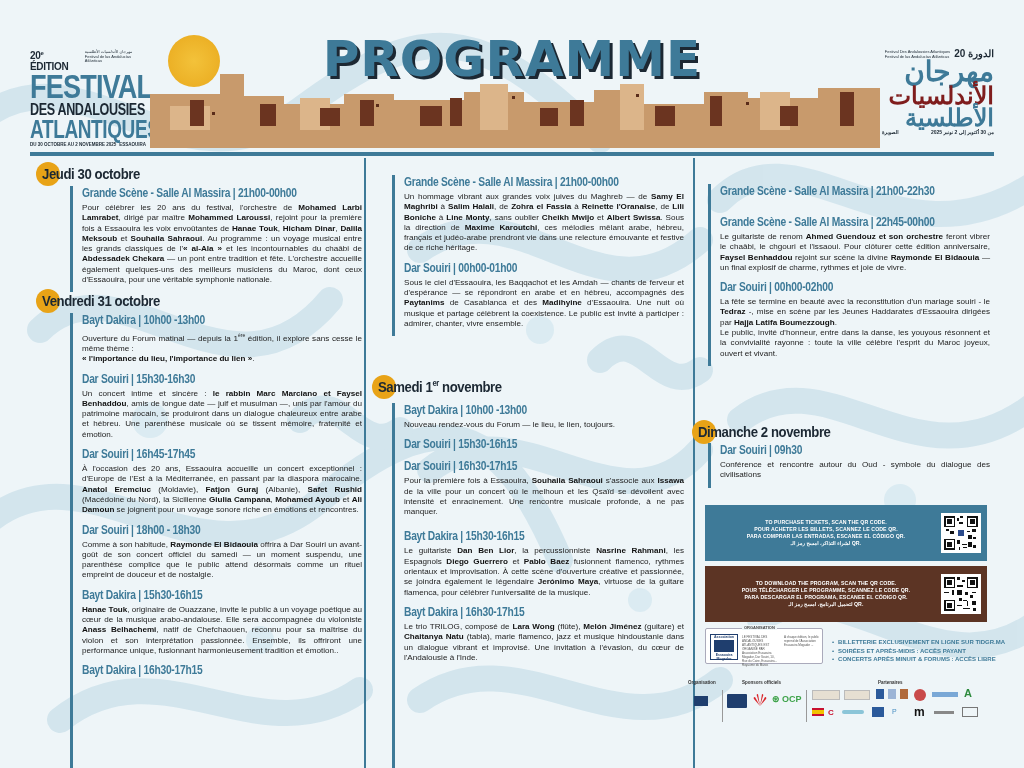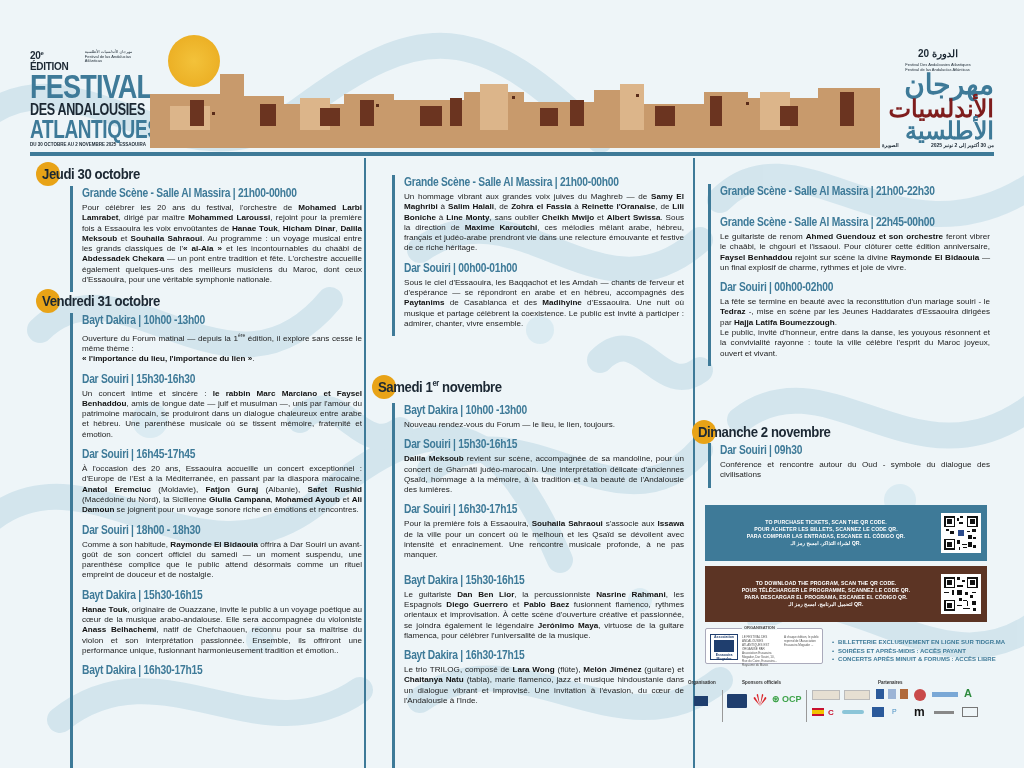--- a/index.html
+++ b/index.html
@@ -29,21 +29,21 @@
   .title {
     position: absolute; left: 312px; top: 30px; width: 400px; text-align: center;
     font-family: "DejaVu Sans", sans-serif; font-weight: bold; font-size: 50px;
     color: #3e7a98; letter-spacing: 1px;
     text-shadow: 3px 3px 0 #1c2833;
   }
   .skyline { position: absolute; left: 150px; top: 34px; width: 730px; height: 114px; }
   .sun { position: absolute; left: 168px; top: 35px; width: 52px; height: 52px; border-radius: 50%; background: radial-gradient(circle, #f3c23a 0%, #e9a91d 100%); }
 
   .logo-right { position: absolute; right: 30px; top: 48px; width: 112px; text-align: right; direction: rtl; }
-  .logo-right .ed-line { display: flex; flex-direction: column; justify-content: flex-start; align-items: center; gap: 4px; }
+  .logo-right .ed-line { display: flex; justify-content: flex-start; align-items: flex-end; gap: 4px; }
   .logo-right .ed-ar { font-size: 10px; font-weight: bold; color: #1c2833; }
   .logo-right .ed-sub { font-size: 4px; line-height: 4.5px; color: #1c2833; direction: ltr; text-align: left; }
   .logo-right .ar1 { font-size: 28px; font-weight: bold; color: #3e7a98; line-height: 26px; }
   .logo-right .ar2 { font-size: 24px; font-weight: bold; color: #7f1d1d; line-height: 22px; }
   .logo-right .ar3 { font-size: 24px; font-weight: bold; color: #3e7a98; line-height: 22px; }
   .logo-right .ar-dates { display: flex; justify-content: space-between; font-size: 5px; color: #1c2833; font-weight: bold; }
 
   .header-rule { position: absolute; left: 30px; top: 152px; width: 964px; height: 4px; background: #3e7a98; }
   .divider { position: absolute; top: 158px; bottom: 0; width: 2px; background: #3e7a98; }
   .div-1 { left: 364px; }
@@ -172,20 +172,21 @@
       <g fill="#5a2c1a">
         <rect x="62" y="78" width="3" height="3"></rect>
           <rect x="226" y="70" width="3" height="3"></rect>
         <rect x="362" y="62" width="3" height="3"></rect>
           <rect x="486" y="60" width="3" height="3"></rect>
         <rect x="596" y="68" width="3" height="3"></rect>
       </g>
     </svg>
     <div class="sun"></div>
 
+    <div class="title">PROGRAMME</div>
 
     <div class="logo-right">
       <div class="ed-line">
         <span class="ed-ar">الدورة 20</span>
         <span class="ed-sub"><span>Festival Des Andalousies Atlantiques</span><br><span>Festival de las Andalucías Atlánticas</span></span>
       </div>
       <div class="ar1">مهرجان</div>
       <div class="ar2">الأندلسيات</div>
       <div class="ar3">الأطلسية</div>
       <div class="ar-dates">
@@ -255,21 +256,20 @@
     <span class="dot"></span>
     <span class="day-title"><span>Samedi 1</span><sup>er</sup><span> novembre</span></span>
   </div>
   <div class="group" style="left:392px; top:403px; width:292px; height:365px;">
     <div class="event">
       <div class="event-head">Bayt Dakira | 10h00 -13h00</div>
       <div class="event-body">Nouveau rendez-vous du Forum — le lieu, le lien, toujours.</div>
     </div>
     <div class="event">
       <div class="event-head">Dar Souiri | 15h30-16h15</div>
-      <div class="event-body"><b>Dalila Meksoub</b> revient sur scène, accompagnée de sa mandoline, pour un concert de Gharnâti judéo-marocain. Une interprétation délicate d'anciennes Qsaïd, hommage à la mémoire, à la tradition et à la beauté de l'Andalousie des lumières.</div>
     </div>
     <div class="event">
       <div class="event-head">Dar Souiri | 16h30-17h15</div>
       <div class="event-body">Pour la première fois à Essaouira, <b>Souhaila Sahraoui</b> s'associe aux <b>Issawa</b> de la ville pour un concert où le melhoun et les Qsaïd se dévoilent avec intensité et enracinement. Une rencontre musicale profonde, à ne pas manquer.</div>
     </div>
     <div class="event" style="margin-top:12px;">
       <div class="event-head">Bayt Dakira | 15h30-16h15</div>
       <div class="event-body">Le guitariste <b>Dan Ben Lior</b>, la percussionniste <b>Nasrine Rahmani</b>, les Espagnols <b>Diego Guerrero</b> et <b>Pablo Baez</b> fusionnent flamenco, rythmes orientaux et improvisation. À cette scène d'ouverture créative et passionnée, se joindra également le légendaire <b>Jerónimo Maya</b>, virtuose de la guitare flamenca, pour célébrer l'universalité de la musique.</div>
     </div>
     <div class="event">

